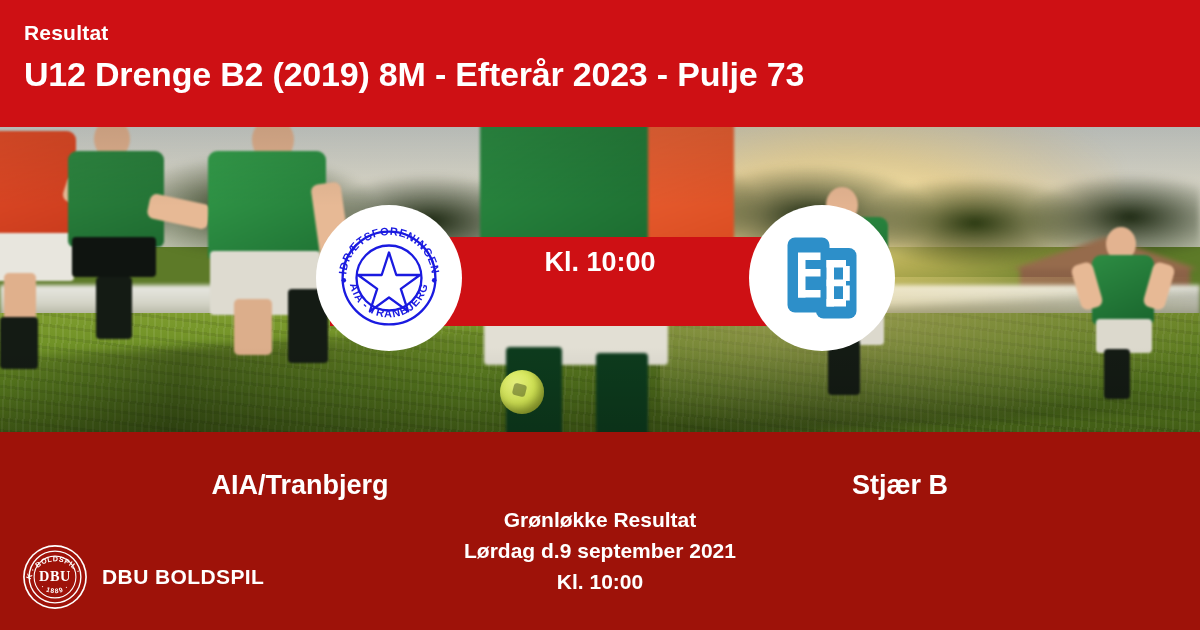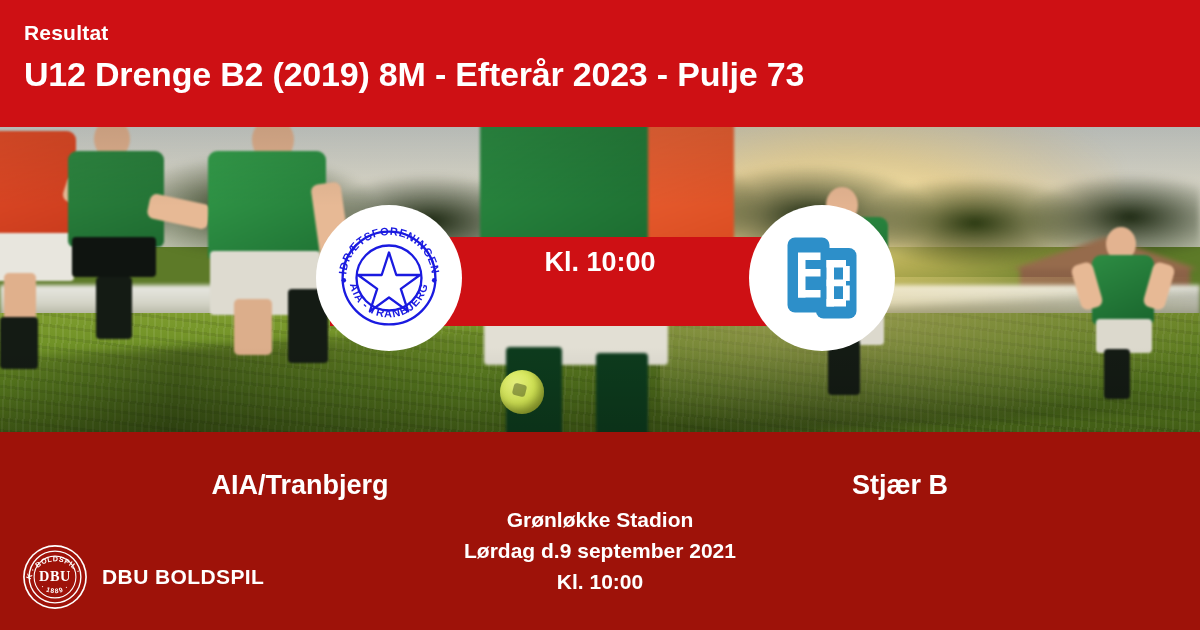--- a/index.html
+++ b/index.html
@@ -314,21 +314,21 @@
     </svg>
   </div>
 
   <div class="bottom">
     <div class="team-names">
       <div class="team-name">AIA/Tranbjerg</div>
       <div class="team-name">Stjær B</div>
     </div>
 
     <div class="venue-block">
-      <div>Grønløkke Stadion</div>
+      <div>Grønløkke Resultat</div>
       <div>Lørdag d.9 september 2021</div>
       <div>Kl. 10:00</div>
     </div>
   </div>
 
   <div class="dbu-wrap">
     <svg class="dbu-badge" viewBox="0 0 120 120">
       <defs>
         <path id="dbuTop" d="M 16 64 A 46 46 0 0 1 104 64"></path>
         <path id="dbuBot" d="M 22 62 A 40 40 0 0 0 98 62"></path>

